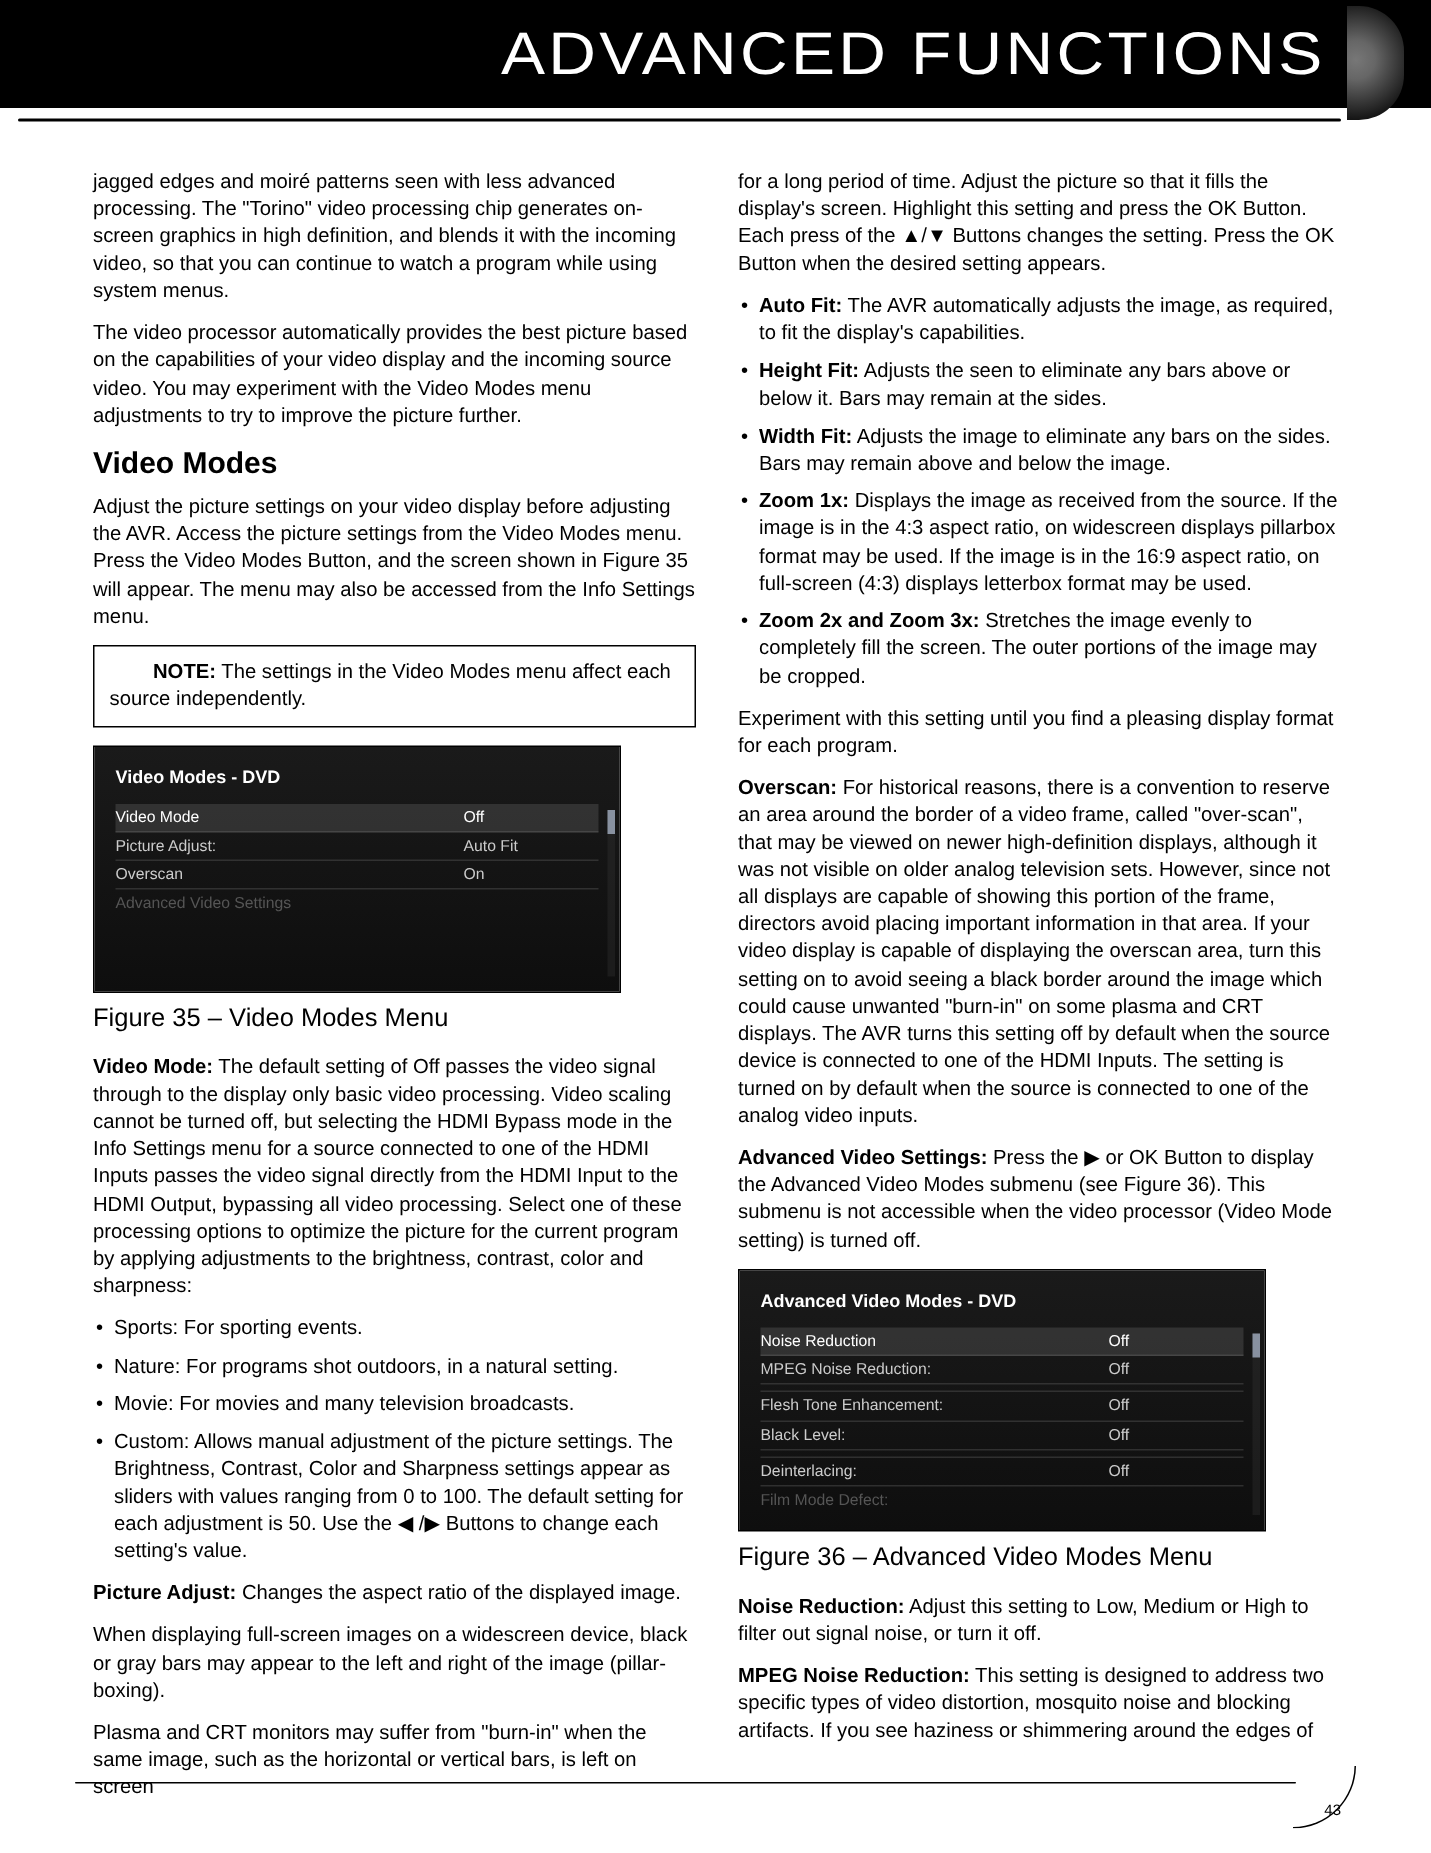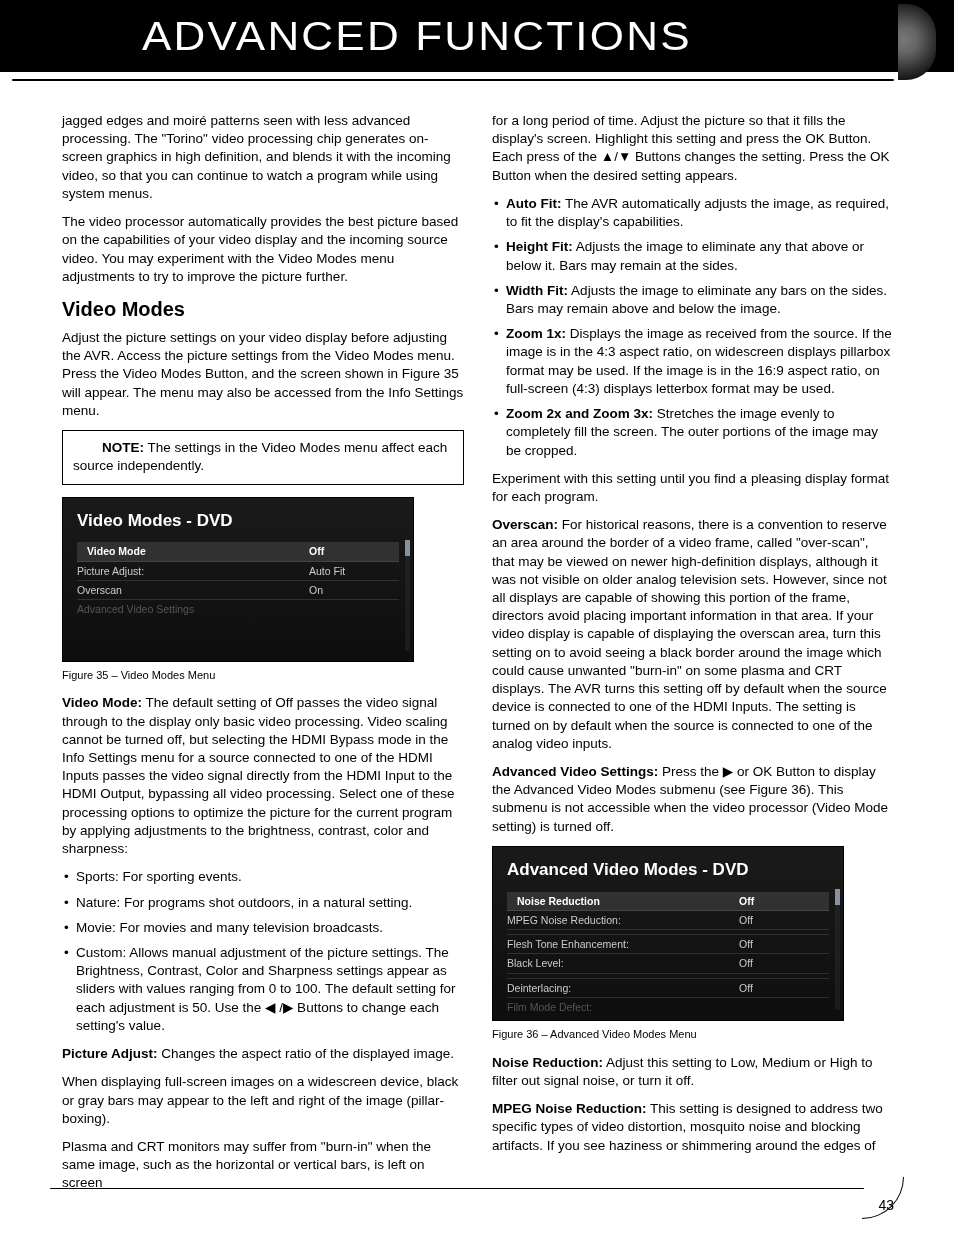--- a/index.html
+++ b/index.html
@@ -11,21 +11,21 @@
     height: 1235px;
     position: relative;
   }
   .header-band {
     background: #000;
     height: 72px;
     width: 100%;
     position: relative;
     display: flex;
     align-items: center;
-    justify-content: center;
+    justify-content: flex-end;
     padding-right: 70px;
   }
   .header-title {
     color: #fff;
     font-size: 40px;
     letter-spacing: 2px;
     font-weight: 400;
     font-stretch: expanded;
     transform: scaleX(1.1);
     transform-origin: right center;
@@ -67,50 +67,50 @@
     border: 1px solid #000;
     padding: 8px 10px;
     margin: 10px 0 12px;
   }
   .note-box .lead { font-weight: bold; padding-left: 29px; }
   .bullets { margin: 0 0 10px 0; padding-left: 2px; }
   .bullets li { list-style: none; margin-bottom: 7px; padding-left: 12px; position: relative; }
   .bullets li::before { content: "•"; position: absolute; left: 0; }
   .bullets.bold-lead .lead { font-weight: bold; }
   .lead { font-weight: bold; }
-  .fig-caption { font-size: 11px; margin: 6px 0 12px; }
+  .fig-caption { font-size: 17px; margin: 6px 0 12px; }
   .osd {
     background: linear-gradient(#1a1a1a, #0e0e0e);
     border: 1px solid #000;
     color: #eee;
     width: 100%;
     max-width: 352px;
     padding: 12px 14px 28px;
     font-size: 10.5px;
     margin-top: 4px;
     position: relative;
   }
-  .osd-title { font-weight: bold; color: #fff; font-size: 17px; margin-bottom: 10px; }
+  .osd-title { font-weight: bold; color: #fff; font-size: 12px; margin-bottom: 10px; }
   .osd-row { display: flex; padding: 2px 0; border-bottom: 1px solid rgba(120,120,120,0.3); }
   .osd-row:last-child { border-bottom: none; }
   .osd-row .k { flex: 1; color: #ccc; }
   .osd-row .v { width: 90px; color: #ccc; }
   .osd-row.sel { background: rgba(100,100,100,0.35); }
-  .osd-row.sel .k, .osd-row.sel .v { color: #fff; font-weight: bold; margin-left: 10px; }
+  .osd-row.sel .k, .osd-row.sel .v { color: #fff; font-weight: normal; }
   .osd-row.dim .k, .osd-row.dim .v { color: #555; }
   .osd-scroll {
     position: absolute; right: 3px; top: 42px; bottom: 10px;
     width: 5px; background: rgba(80,80,80,0.2);
   }
   .osd-scroll .thumb { width: 100%; height: 16px; background: #8891a0; margin-top: 0; }
   .fnum {
     position: absolute;
     bottom: 22px;
     right: 60px;
-    font-size: 14px;
+    font-size: 10px;
   }
   .footer-line {
     position: absolute;
     left: 50px; right: 90px; bottom: 46px;
     height: 1.5px; background: #000; border-radius: 1px;
   }
   .footer-curve {
     position: absolute;
     right: 50px; bottom: 16px;
     width: 42px; height: 42px;
@@ -182,21 +182,21 @@
     </p>
     <p>When displaying full-screen images on a widescreen device, black or gray bars may appear to the left and right of the image (pillar-boxing).</p>
     <p>Plasma and CRT monitors may suffer from "burn-in" when the same image, such as the horizontal or vertical bars, is left on screen</p>
   </div>
 
   <div class="col">
     <p>for a long period of time. Adjust the picture so that it fills the display's screen. Highlight this setting and press the OK Button. Each press of the ▲/▼ Buttons changes the setting. Press the OK Button when the desired setting appears.</p>
 
     <ul class="bullets bold-lead" id="fit-items">
         <li><span class="lead">Auto Fit:</span><span> The AVR automatically adjusts the image, as required, to fit the display's capabilities.</span></li>
-        <li><span class="lead">Height Fit:</span><span> Adjusts the image to eliminate any that above or below it. Bars may remain at the sides.</span></li>
+        <li><span class="lead">Height Fit:</span><span> Adjusts the seen to eliminate any bars above or below it. Bars may remain at the sides.</span></li>
         <li><span class="lead">Width Fit:</span><span> Adjusts the image to eliminate any bars on the sides. Bars may remain above and below the image.</span></li>
         <li><span class="lead">Zoom 1x:</span><span> Displays the image as received from the source. If the image is in the 4:3 aspect ratio, on widescreen displays pillarbox format may be used. If the image is in the 16:9 aspect ratio, on full-screen (4:3) displays letterbox format may be used.</span></li>
         <li><span class="lead">Zoom 2x and Zoom 3x:</span><span> Stretches the image evenly to completely fill the screen. The outer portions of the image may be cropped.</span></li>
       </ul>
 
     <p>Experiment with this setting until you find a pleasing display format for each program.</p>
 
     <p>
       <span class="lead">Overscan:</span><span> For historical reasons, there is a convention to reserve an area around the border of a video frame, called "over-scan", that may be viewed on newer high-definition displays, although it was not visible on older analog television sets. However, since not all displays are capable of showing this portion of the frame, directors avoid placing important information in that area. If your video display is capable of displaying the overscan area, turn this setting on to avoid seeing a black border around the image which could cause unwanted "burn-in" on some plasma and CRT displays. The AVR turns this setting off by default when the source device is connected to one of the HDMI Inputs. The setting is turned on by default when the source is connected to one of the analog video inputs.</span>
     </p>

